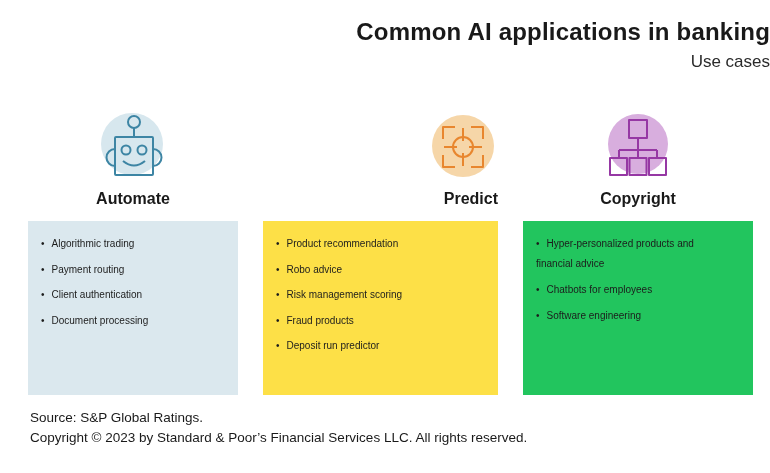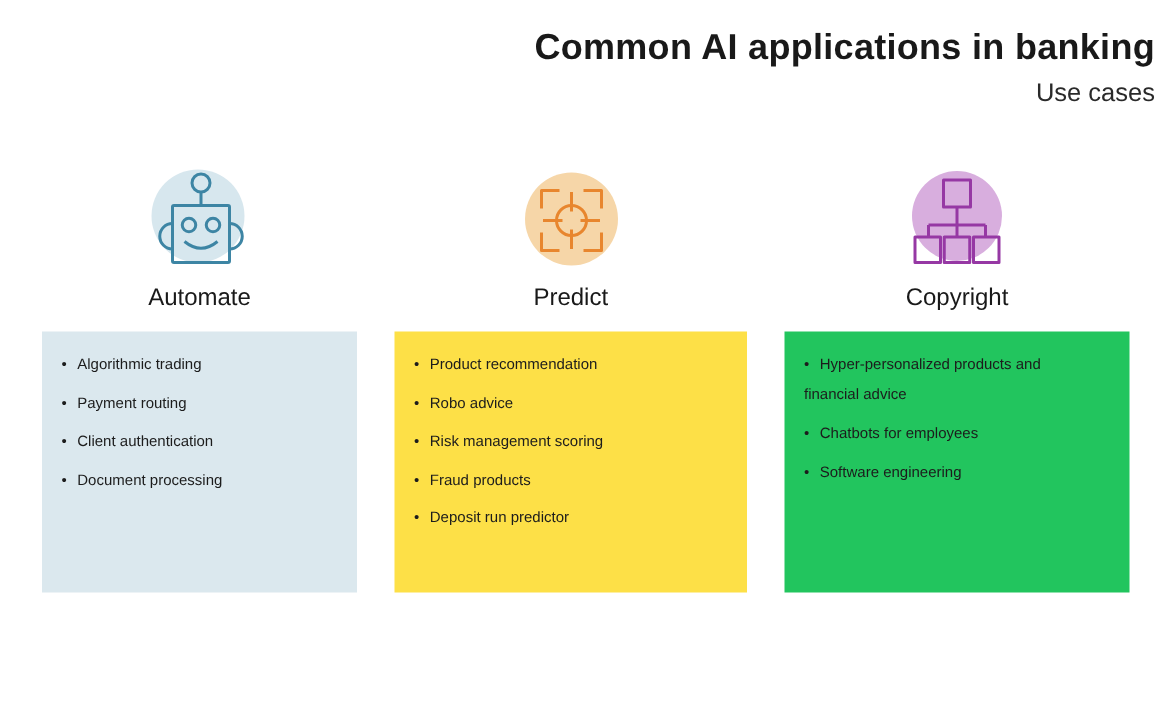--- a/index.html
+++ b/index.html
@@ -5,24 +5,24 @@
   html,body{margin:0;padding:0;background:#fff;}
   .canvas{
     width:770px;height:473px;position:relative;overflow:hidden;background:#ffffff;
     font-family:"Liberation Sans","DejaVu Sans",sans-serif;color:#1a1a1a;
   }
   .header{margin:18px 0 0 30px;text-align:right;}
   .title{font-size:24px;font-weight:700;letter-spacing:.2px;color:#191919;margin:0 0 6px 0;}
   .subtitle{font-size:17px;color:#2a2a2a;margin:0;}
   .columns{display:flex;margin-left:28px;margin-top:40px;gap:25px;}
   .column{display:flex;flex-direction:column;align-items:center;}
-  .col-0{width:210px;} .col-1{width:235px;} .col-2{width:230px;}
+  .col-0{width:210px;} .col-1{width:235px;align-items:flex-end;} .col-2{width:230px;}
   .icon-wrap{width:70px;height:70px;}
   .icon-wrap svg{display:block;}
-  .col-label{margin-top:8px;font-size:16px;font-weight:400;color:#191919;}
+  .col-label{margin-top:8px;font-size:16px;font-weight:700;color:#191919;}
   .use-case-box{margin-top:13px;width:100%;height:174px;box-sizing:border-box;padding:13px 10px 0 13px;}
   .col-2 .use-case-box{padding-right:36px;}
   ul.use-case-list{list-style:none;margin:0;padding:0;}
   ul.use-case-list li{font-size:10px;line-height:19.5px;color:#1c1c1c;margin-bottom:6px;}
   .col-2 ul.use-case-list li{line-height:20px;margin-bottom:6px;}
   .bullet{margin-right:7px;}
   .footer{margin:13px 0 0 30px;font-size:13.5px;line-height:20px;color:#1a1a1a;}
   .footer p{margin:0;}
 </style>
 </head>
@@ -114,14 +114,18 @@
         <ul class="use-case-list">
             <li><span class="bullet">•</span><span>Hyper-personalized products and financial advice</span></li>
             <li><span class="bullet">•</span><span>Chatbots for employees</span></li>
             <li><span class="bullet">•</span><span>Software engineering</span></li>
           </ul>
       </div>
     </div>
 
   </div>
 
+  <div class="footer">
+    <p>Source: S&amp;P Global Ratings.</p>
+    <p>Copyright © 2023 by Standard &amp; Poor’s Financial Services LLC. All rights reserved.</p>
+  </div>
 
 </div>
 
 </body></html>

